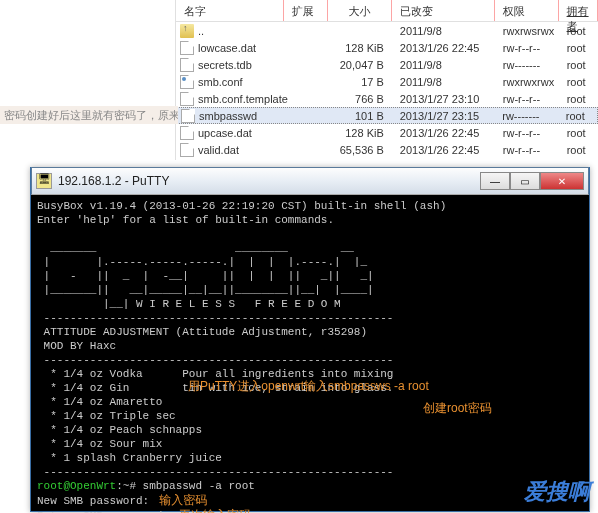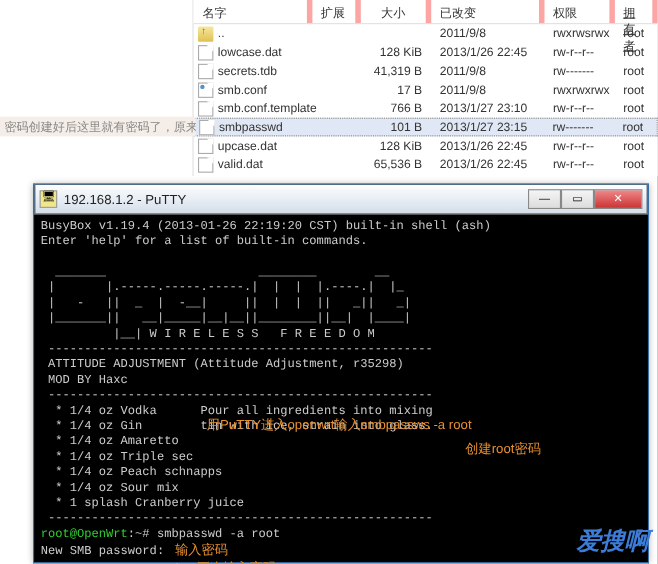--- a/index.html
+++ b/index.html
@@ -1,21 +1,21 @@
 <!DOCTYPE html>
 <html><head>
 <meta charset="utf-8">
 <style>
 * { margin: 0; padding: 0; box-sizing: border-box; }
 body { font-family: 'Segoe UI', Tahoma, sans-serif; font-size: 12px; background: #fff; width: 598px; height: 513px; overflow: hidden; position: relative; }
 
 
 .file-pane { position: absolute; top: 0; left: 175px; right: 0; height: 160px; background: #fff; border-left: 1px solid #e0e0e0; }
 .col-header { display: flex; height: 22px; background: #fff; border-bottom: 1px solid #e0e0e0; font-size: 11px; color: #333; }
-.col-header > div { padding: 4px 8px; border-right: 5px solid #fca5a5; }
+.col-header > div { padding: 4px 8px; border-right: 1px solid #fca5a5; }
 .ch-name { width: 110px; }
 .ch-ext { width: 45px; }
 .ch-size { width: 65px; text-align: center; }
 .ch-mod { width: 105px; }
 .ch-perm { width: 65px; }
 .ch-own { width: 40px; text-decoration: underline; }
 
 .file-row { display: flex; height: 17px; font-size: 11px; color: #333; align-items: center; }
 .file-row.sel { background: #e0e8f5; border: 1px dotted #888; }
 .fc-name { width: 155px; padding-left: 4px; display: flex; align-items: center; gap: 4px; }
@@ -83,21 +83,21 @@
         <div class="fc-size">128 KiB</div>
         <div class="fc-mod">2013/1/26 22:45</div>
         <div class="fc-perm">rw-r--r--</div>
         <div class="fc-own">root</div>
       </div>
       <div class="file-row">
         <div class="fc-name">
           <span class="fico fico-file"></span>
           <span>secrets.tdb</span>
         </div>
-        <div class="fc-size">41,319 B</div>
+        <div class="fc-size">20,047 B</div>
         <div class="fc-mod">2011/9/8</div>
         <div class="fc-perm">rw-------</div>
         <div class="fc-own">root</div>
       </div>
       <div class="file-row">
         <div class="fc-name">
           <span class="fico fico-file i"></span>
           <span>smb.conf</span>
         </div>
         <div class="fc-size">17 B</div>

